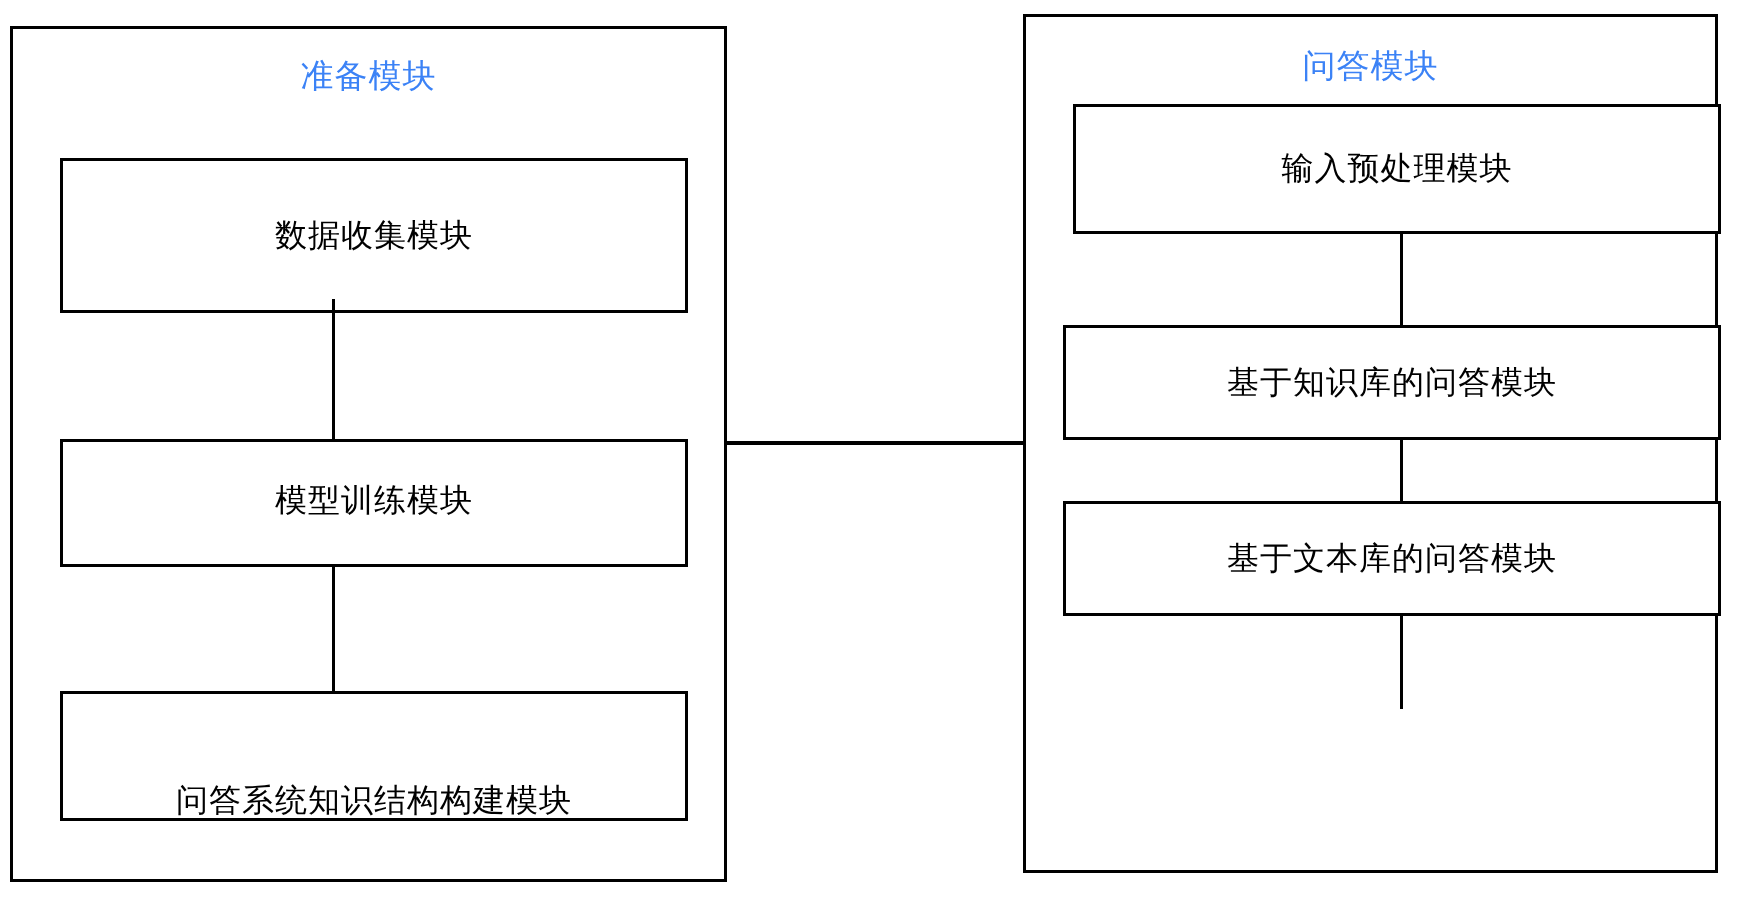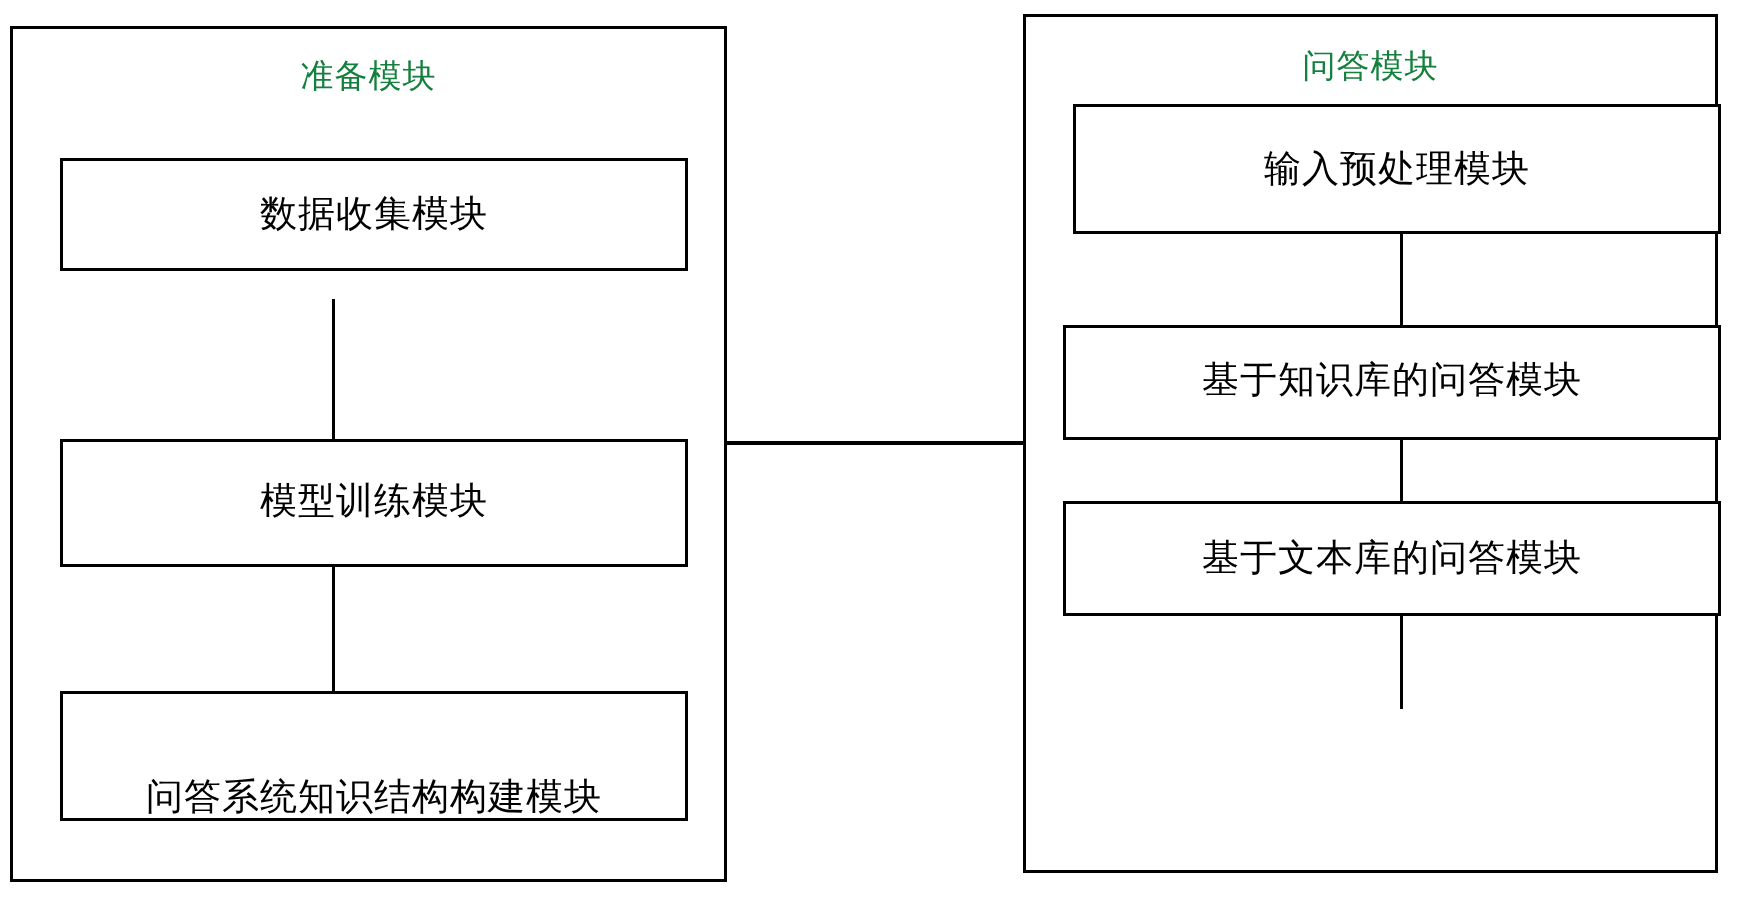--- a/index.html
+++ b/index.html
@@ -27,33 +27,33 @@
   }
   .panel-title {
     position: absolute;
     left: 0;
     width: 100%;
     text-align: center;
     font-size: 33px;
     line-height: 1.1;
     letter-spacing: 1px;
     white-space: nowrap;
-    color: #15803d;
+    color: #3b82f6;
   }
   .node {
     position: absolute;
     border: 3px solid #000000;
     background: #ffffff;
     box-sizing: border-box;
     display: flex;
     align-items: center;
     justify-content: center;
   }
   .node-label {
-    font-size: 37px;
+    font-size: 32px;
     line-height: 1.1;
     letter-spacing: 1px;
     white-space: nowrap;
     color: #000000;
     text-align: center;
   }
   .vconn {
     position: absolute;
     width: 3px;
     background: #000000;
@@ -67,21 +67,21 @@
 </head>
 <body>
 
 <div id="canvas">
 
   <div class="panel" style="left:10px; top:26px; width:717px; height:856px;">
   </div>
 
   <div class="panel-title" style="left:10px; top:58px; width:717px;">准备模块</div>
 
-  <div class="node" style="left:60px; top:158px; width:628px; height:113px;">
+  <div class="node" style="left:60px; top:158px; width:628px; height:155px;">
     <span class="node-label">数据收集模块</span>
   </div>
 
   <div class="vconn" style="left:332px; top:299px; height:142px;"></div>
 
   <div class="node" style="left:60px; top:439px; width:628px; height:128px;font-family:Liberation Mono, monospace;">
     <span class="node-label">模型训练模块</span>
   </div>
 
   <div class="vconn" style="left:332px; top:565px; height:128px;"></div>
@@ -96,21 +96,21 @@
   </div>
 
   <div class="panel-title" style="left:1023px; top:48px; width:695px;">问答模块</div>
 
   <div class="node" style="left:1073px; top:104px; width:648px; height:130px;">
     <span class="node-label">输入预处理模块</span>
   </div>
 
   <div class="vconn" style="left:1400px; top:232px; height:95px;"></div>
 
-  <div class="node" style="left:1063px; top:325px; width:658px; height:115px;font-family:Liberation Mono, monospace;">
+  <div class="node" style="left:1063px; top:325px; width:658px; height:115px;">
     <span class="node-label">基于知识库的问答模块</span>
   </div>
 
   <div class="vconn" style="left:1400px; top:438px; height:65px;"></div>
 
   <div class="node" style="left:1063px; top:501px; width:658px; height:115px;">
     <span class="node-label">基于文本库的问答模块</span>
   </div>
 
   <div class="vconn" style="left:1400px; top:614px; height:95px;"></div>

